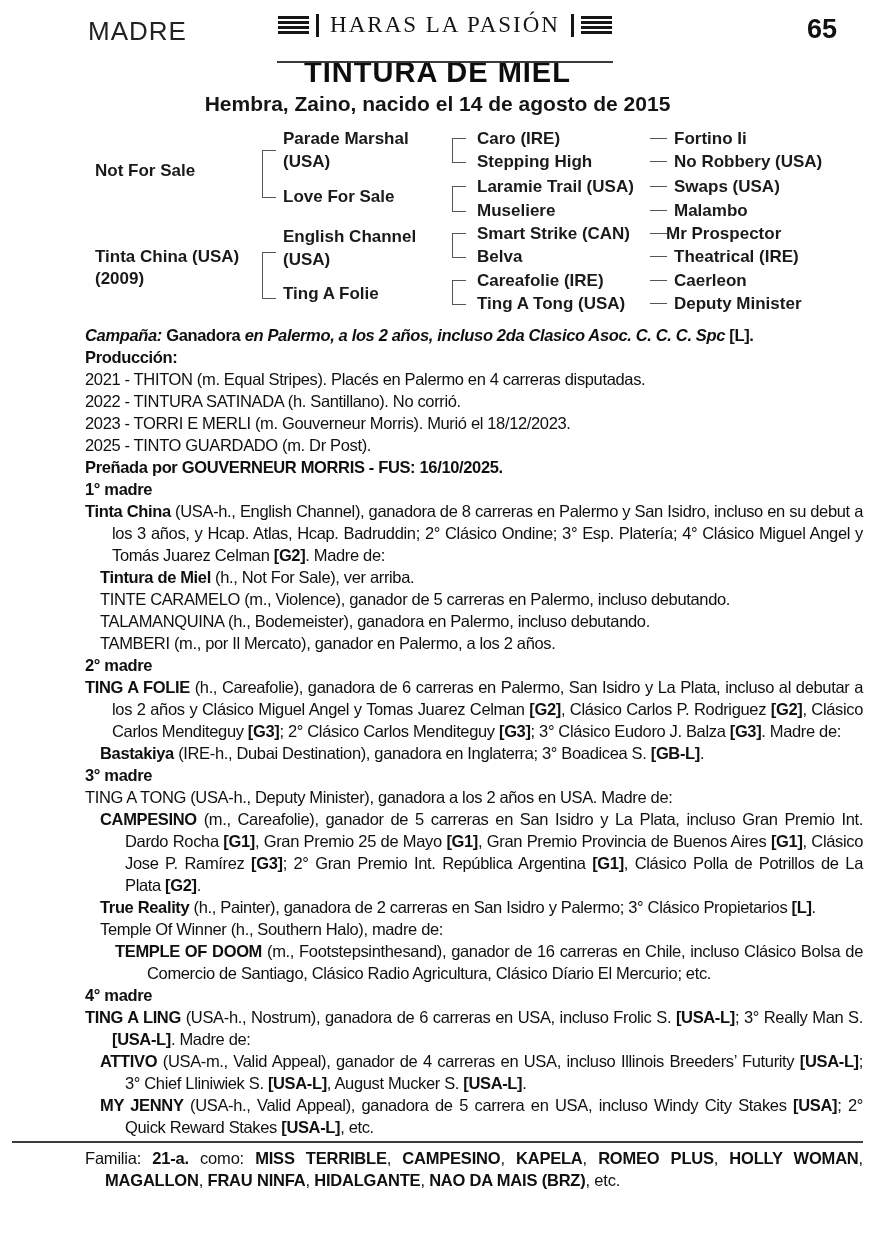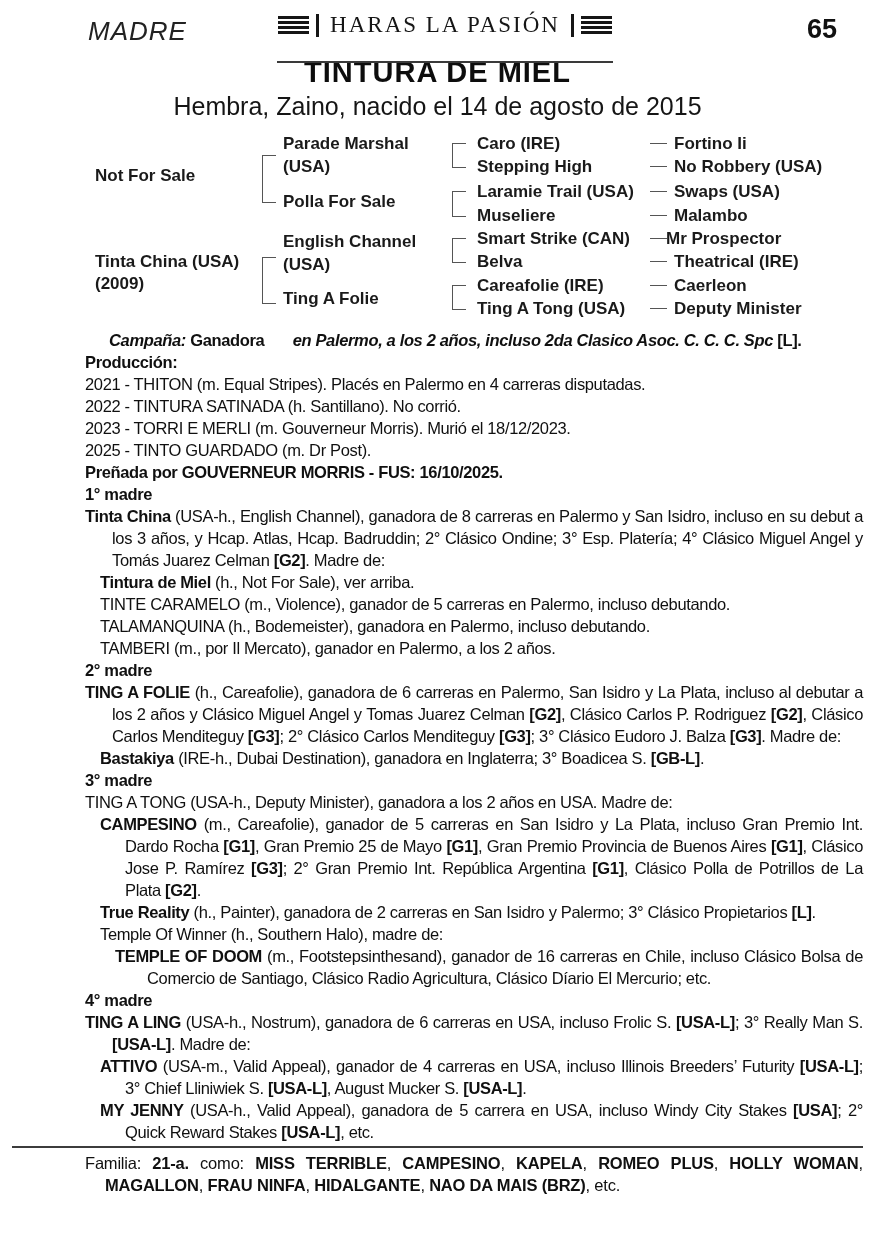--- a/index.html
+++ b/index.html
@@ -7,21 +7,21 @@
     position:relative;
     width:875px;height:1241px;
     background:#fff;color:#111;
     font-family:"Liberation Sans", sans-serif;
     overflow:hidden;
   }
   
   .header{position:relative;height:52px;}
   .madre{
     position:absolute;left:88px;top:16px;
-    font-style:italic;font-size:26px;letter-spacing:1px;color:#222;
+    font-size:26px;letter-spacing:1px;color:#222;
   }
   .pagenum{
     position:absolute;right:38px;top:14px;
     font-weight:700;font-size:27px;color:#111;
   }
   .logo{position:absolute;left:15px;right:0;top:12px;display:flex;flex-direction:column;align-items:center;gap:19px;}
   .logo-row{display:flex;align-items:center;gap:7px;}
   .bars{display:flex;flex-direction:column;gap:2px;}
   .bars i{display:block;width:31px;height:3.2px;background:#161616;}
   .vbar{display:block;width:3px;height:23px;background:#161616;}
@@ -29,21 +29,21 @@
     font-family:"Liberation Serif", serif;
     font-size:23px;letter-spacing:2px;color:#161616;white-space:nowrap;
     padding:0 4px;
   }
   .logo-underline{width:336px;height:2px;background:#3a3a3a;margin-top:4px;}
   
   .title{
     margin:4px 0 0 0;text-align:center;
     font-size:29px;font-weight:700;letter-spacing:1px;color:#0d0d0d;
   }
-  .subtitle{text-align:center;font-size:25px;margin-top:3px;color:#151515;}
+  .subtitle{text-align:center;font-size:21px;margin-top:3px;color:#151515;font-weight:bold;}
   
   .pedigree{position:relative;height:198px;margin-top:6px;font-size:17px;color:#1a1a1a;}
   .ped{position:absolute;white-space:nowrap;line-height:19px;font-weight:bold;}
   .bracket{
     position:absolute;width:13px;
     border-left:1.6px solid #555;
     border-top:1.6px solid #555;
     border-bottom:1.6px solid #555;
   }
   .dash{position:absolute;width:17px;border-top:1.6px solid #555;}
@@ -51,21 +51,21 @@
   .body{margin:4px 85px 0 85px;width:778px;}
   .ln{
     margin:0;font-size:16.5px;line-height:22px;letter-spacing:-0.35px;
     text-align:justify;color:#101010;
   }
   .bold{font-weight:700;}
   .hang-root{padding-left:27px;text-indent:-27px;}
   .hang-child{padding-left:40px;text-indent:-25px;}
   .hang-child2{padding-left:62px;text-indent:-32px;}
   .seg-b{font-weight:700;}
-  .seg-bi{font-weight:700;font-style:italic;margin-left:24px;}
+  .seg-bi{font-weight:700;font-style:italic;}
   
   .familia{margin:3px 12px 0 12px;border-top:2.6px solid #3c3c3c;padding:4px 0 0 73px;width:auto;}
   .familia .ln{letter-spacing:-0.2px;padding-left:20px;text-indent:-20px;}
 </style>
 </head>
 <body>
 
 <div class="page">
 
   <header class="header">
@@ -100,21 +100,21 @@
 
     <span class="ped" style="left:95px;top:39px">Not For Sale</span>
     <span class="ped" style="left:95px;top:125px">Tinta China (USA)</span>
     <span class="ped" style="left:95px;top:147px">(2009)</span>
 
     <div class="bracket" style="left:262px;top:28px;height:46px"></div>
     <div class="bracket" style="left:262px;top:130px;height:45px"></div>
 
     <span class="ped" style="left:283px;top:7px">Parade Marshal</span>
     <span class="ped" style="left:283px;top:30px">(USA)</span>
-    <span class="ped" style="left:283px;top:65px">Polla For Sale</span>
+    <span class="ped" style="left:283px;top:65px">Love For Sale</span>
     <span class="ped" style="left:283px;top:105px">English Channel</span>
     <span class="ped" style="left:283px;top:128px">(USA)</span>
     <span class="ped" style="left:283px;top:162px">Ting A Folie</span>
 
     <div class="bracket" style="left:452px;top:16px;height:23px"></div>
     <div class="bracket" style="left:452px;top:64px;height:24px"></div>
     <div class="bracket" style="left:452px;top:111px;height:23px"></div>
     <div class="bracket" style="left:452px;top:158px;height:23px"></div>
 
     <span class="ped" style="left:477px;top:7px">Caro (IRE)</span>

